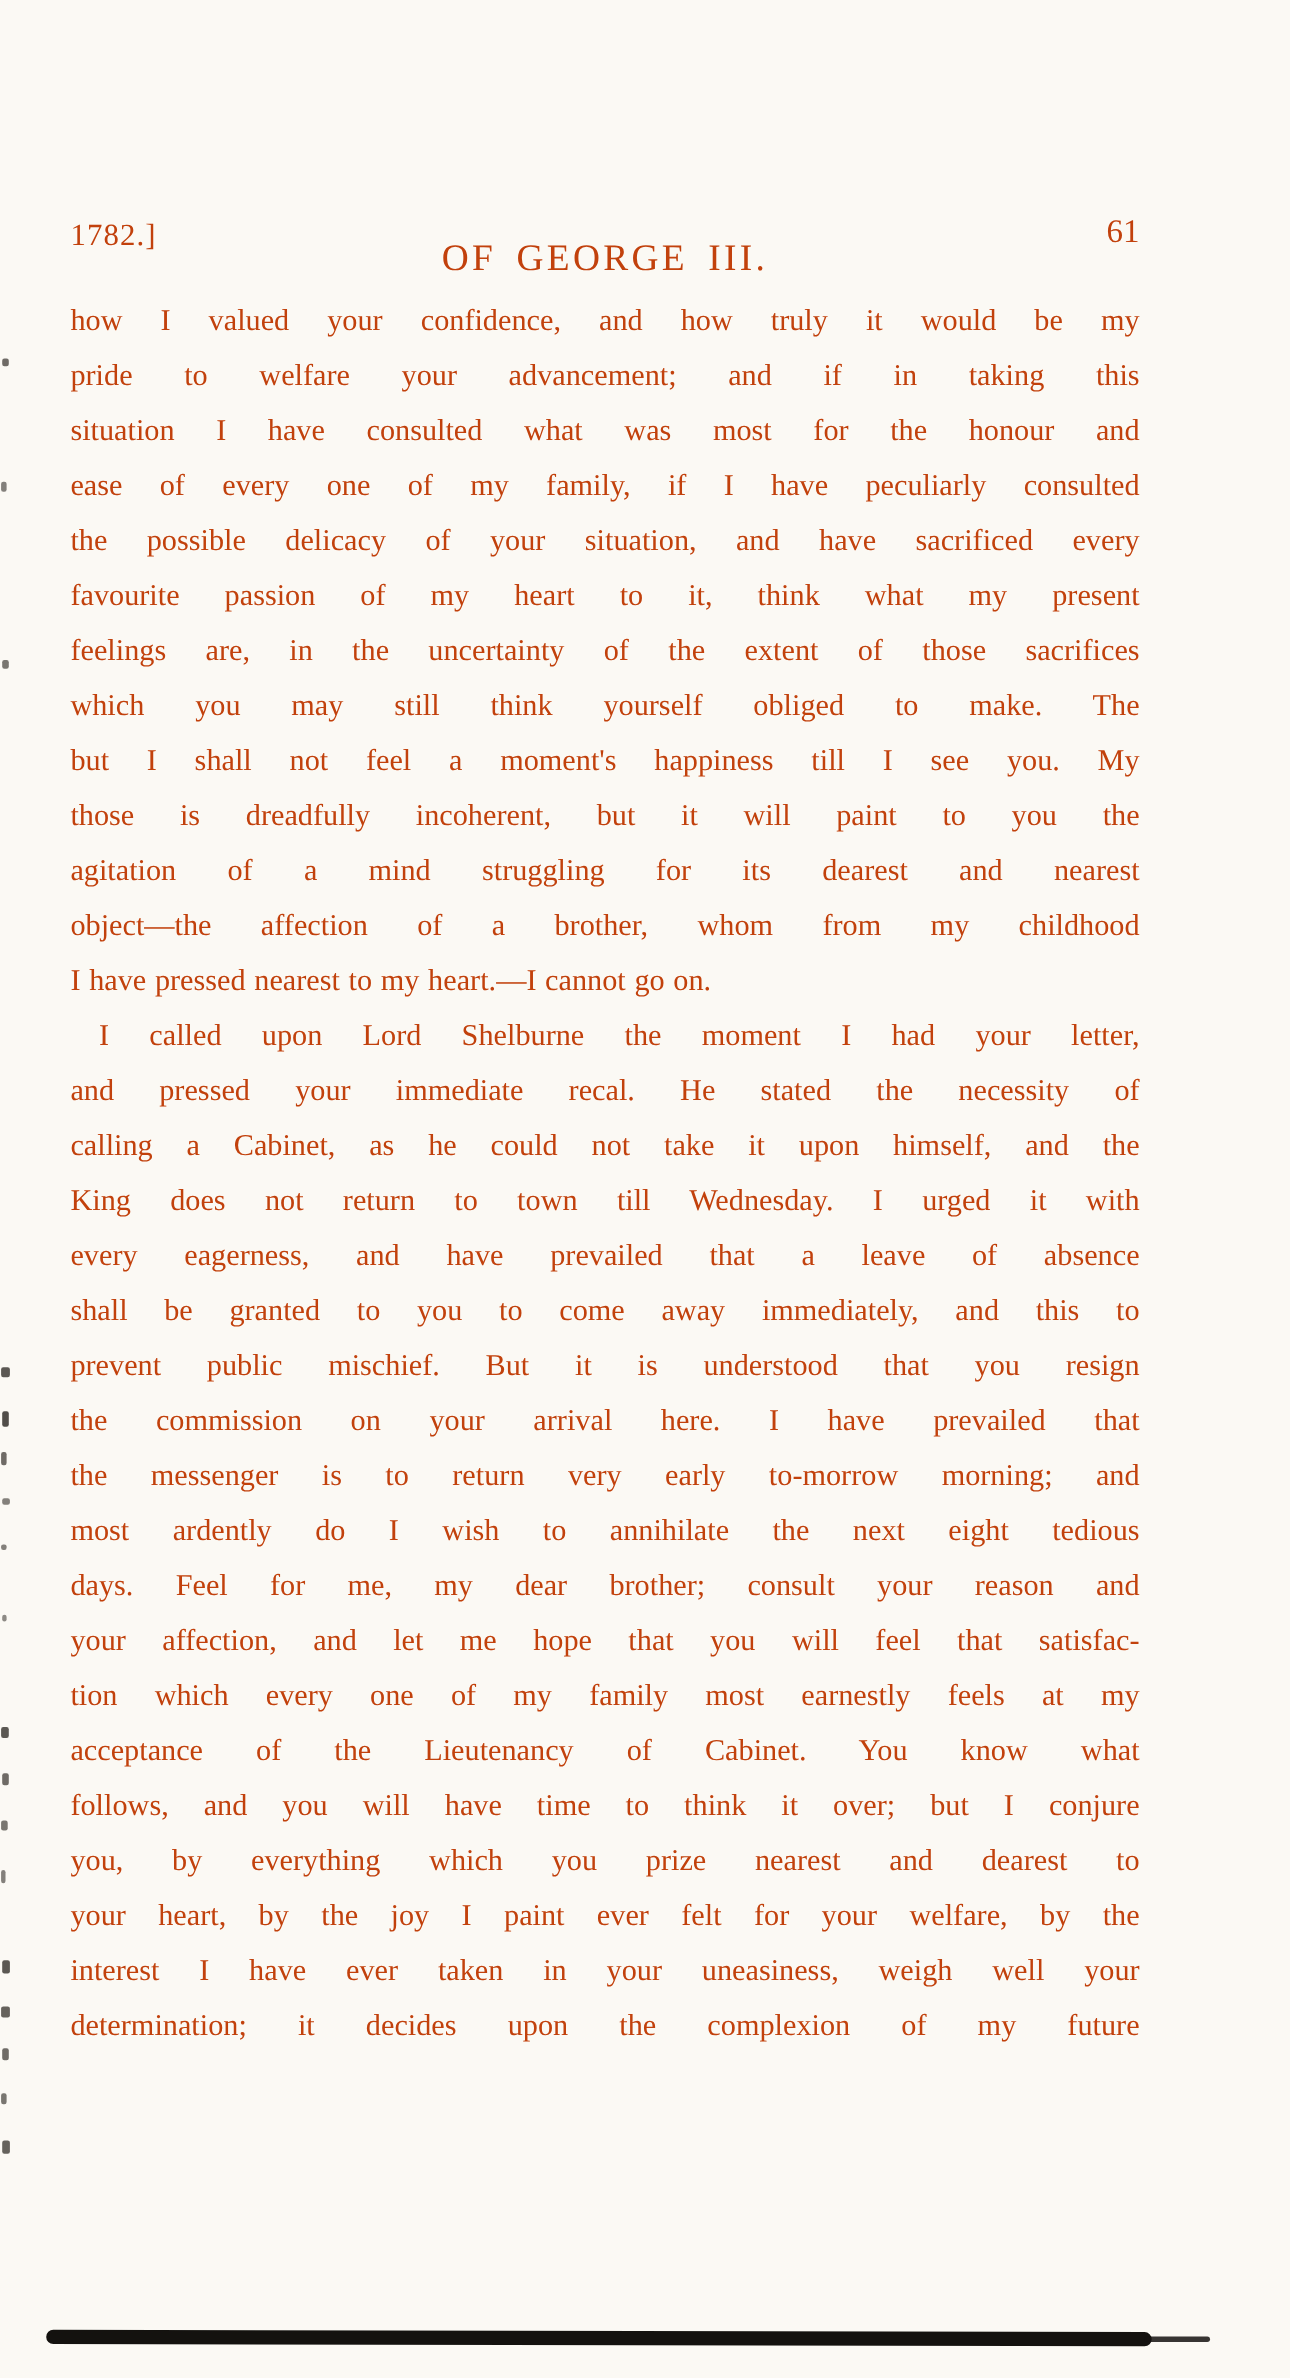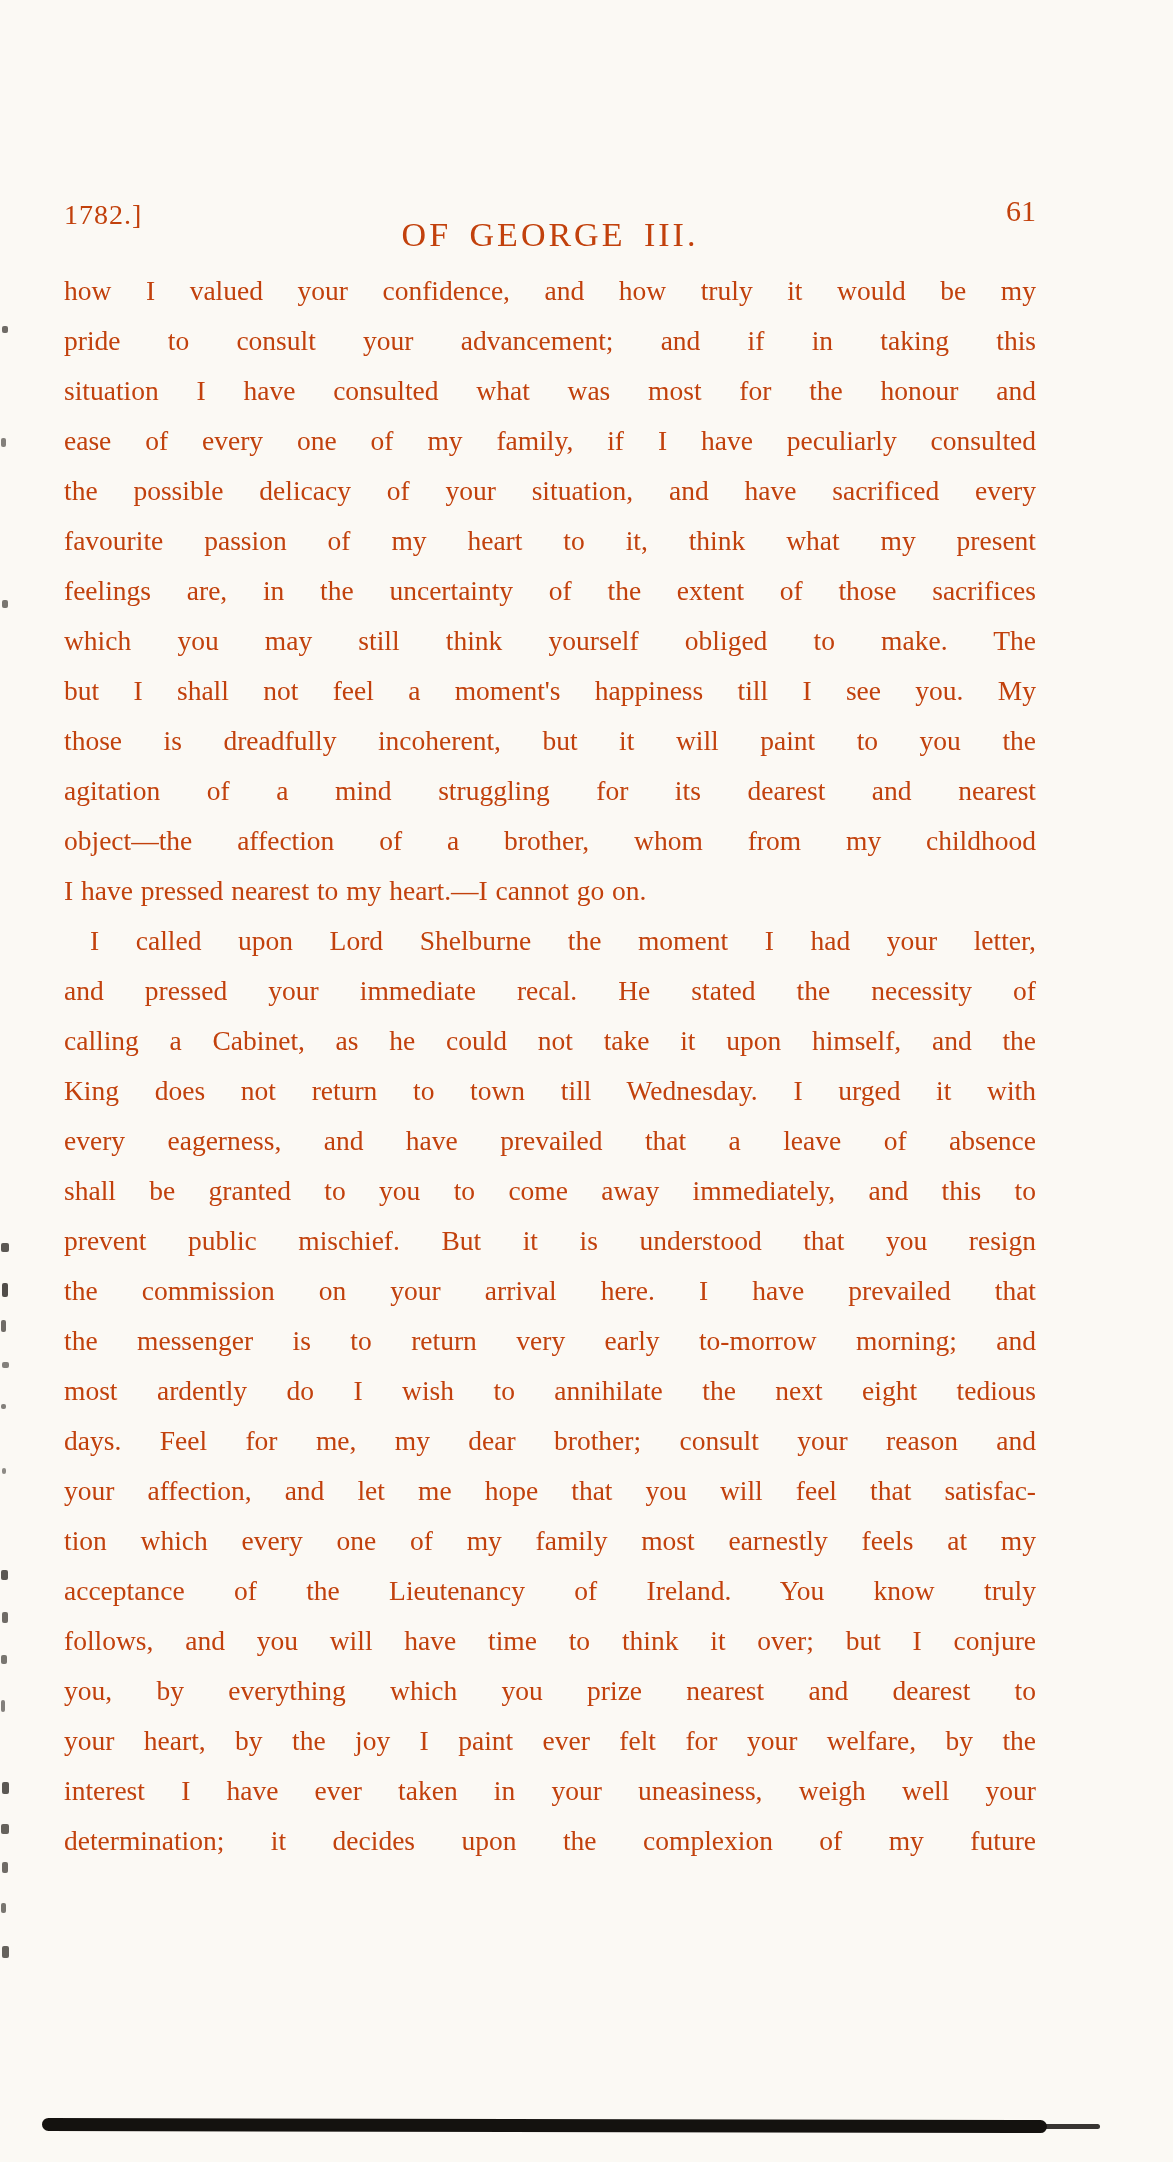--- a/index.html
+++ b/index.html
@@ -98,21 +98,21 @@
 
   <div class="header">
     <span class="h-left">1782.]</span>
     <span class="h-center">OF GEORGE III.</span>
     <span class="h-right">61</span>
   </div>
 
   <div class="body-text">
       <div>
         <div class="line">how I valued your confidence, and how truly it would be my</div>
-        <div class="line">pride to consult your advancement; and if in taking this</div>
+        <div class="line">pride to welfare your advancement; and if in taking this</div>
         <div class="line">situation I have consulted what was most for the honour and</div>
         <div class="line">ease of every one of my family, if I have peculiarly consulted</div>
         <div class="line">the possible delicacy of your situation, and have sacrificed every</div>
         <div class="line">favourite passion of my heart to it, think what my present</div>
         <div class="line">feelings are, in the uncertainty of the extent of those sacrifices</div>
         <div class="line">which you may still think yourself obliged to make. The</div>
         <div class="line">but I shall not feel a moment's happiness till I see you. My</div>
         <div class="line">those is dreadfully incoherent, but it will paint to you the</div>
         <div class="line">agitation of a mind struggling for its dearest and nearest</div>
         <div class="line">object—the affection of a brother, whom from my childhood</div>
@@ -125,21 +125,21 @@
         <div class="line">King does not return to town till Wednesday. I urged it with</div>
         <div class="line">every eagerness, and have prevailed that a leave of absence</div>
         <div class="line">shall be granted to you to come away immediately, and this to</div>
         <div class="line">prevent public mischief. But it is understood that you resign</div>
         <div class="line">the commission on your arrival here. I have prevailed that</div>
         <div class="line">the messenger is to return very early to-morrow morning; and</div>
         <div class="line">most ardently do I wish to annihilate the next eight tedious</div>
         <div class="line">days. Feel for me, my dear brother; consult your reason and</div>
         <div class="line">your affection, and let me hope that you will feel that satisfac-</div>
         <div class="line">tion which every one of my family most earnestly feels at my</div>
-        <div class="line">acceptance of the Lieutenancy of Ireland. You know truly</div>
+        <div class="line">acceptance of the Lieutenancy of Cabinet. You know what</div>
         <div class="line">follows, and you will have time to think it over; but I conjure</div>
         <div class="line">you, by everything which you prize nearest and dearest to</div>
         <div class="line">your heart, by the joy I paint ever felt for your welfare, by the</div>
         <div class="line">interest I have ever taken in your uneasiness, weigh well your</div>
         <div class="line">determination; it decides upon the complexion of my future</div>
       </div>
     </div>
 
   <div>
     <span class="mark" style="left:2px; top:326px;  width:6px;  height:7px;  opacity:.7;"></span>

